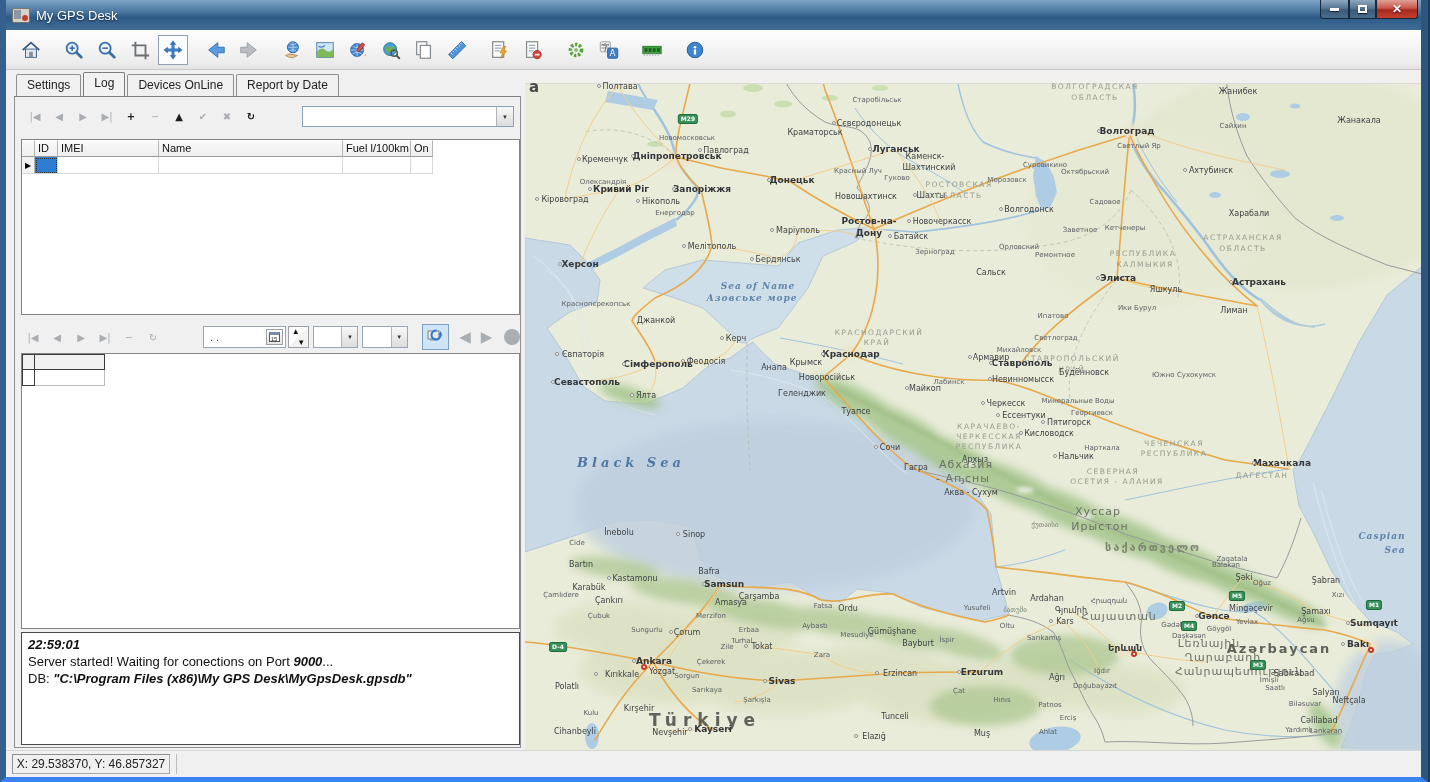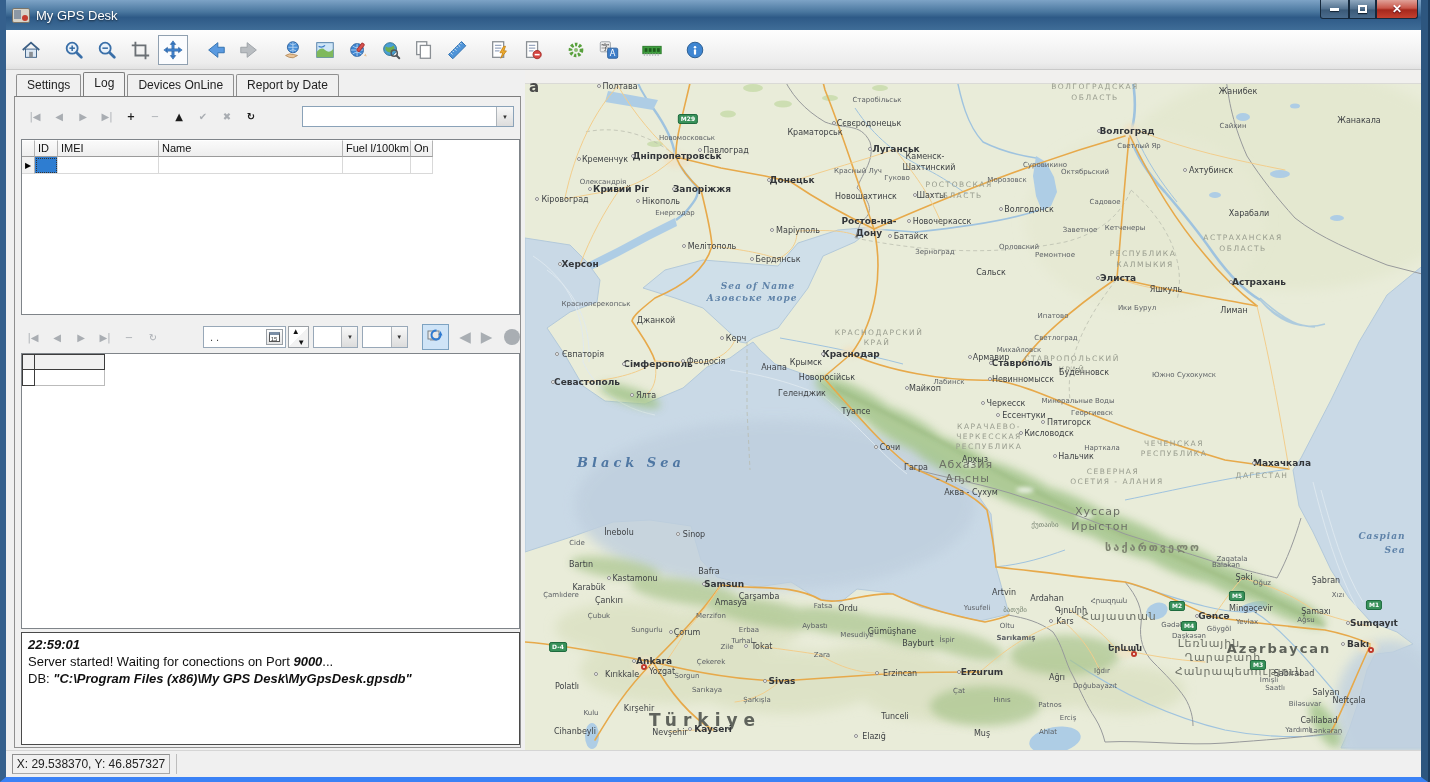--- a/index.html
+++ b/index.html
@@ -853,21 +853,21 @@
         <div class="mdot" style="left: 434.1px; top: 602px;"></div>
         <div class="ml sm" style="left: 434px; top: 621px;">Çat</div>
         <div class="ml sm" style="left: 477px; top: 630px;">Hınıs</div>
         <div class="ml sm" style="left: 422px; top: 570px;">İspir</div>
         <div class="ml ct" style="left: 479px; top: 522px;">Artvin</div>
         <div class="ml sm" style="left: 452px; top: 538px;">Yusufeli</div>
         <div class="ml sm" style="left: 482px; top: 556px;">Oltu</div>
         <div class="ml ct" style="left: 522px; top: 528px;">Ardahan</div>
         <div class="ml ct" style="left: 540px; top: 551px;">Kars</div>
         <div class="mdot" style="left: 526.4px; top: 551px;"></div>
-        <div class="ml sm" style="left: 491px; top: 568px; font-weight: bold;">Sarıkamış</div>
+        <div class="ml sm" style="left: 519px; top: 568px;">Sarıkamış</div>
         <div class="ml ct" style="left: 532px; top: 607px;">Ağrı</div>
         <div class="ml sm" style="left: 570px; top: 616px;">Doğubayazıt</div>
         <div class="ml sm" style="left: 577px; top: 601px;">Iğdır</div>
         <div class="ml sm" style="left: 525px; top: 635px;">Patnos</div>
         <div class="ml sm" style="left: 543px; top: 648px;">Erciş</div>
         <div class="ml sm" style="left: 523px; top: 662px;">Ahlat</div>
         <div class="ml ct" style="left: 457px; top: 663px;">Muş</div>
         <div class="ml ct" style="left: 370px; top: 646px;">Tunceli</div>
         <div class="ml ct" style="left: 349px; top: 666px;">Elazığ</div>
         <div class="mdot" style="left: 330.6px; top: 666px;"></div>

